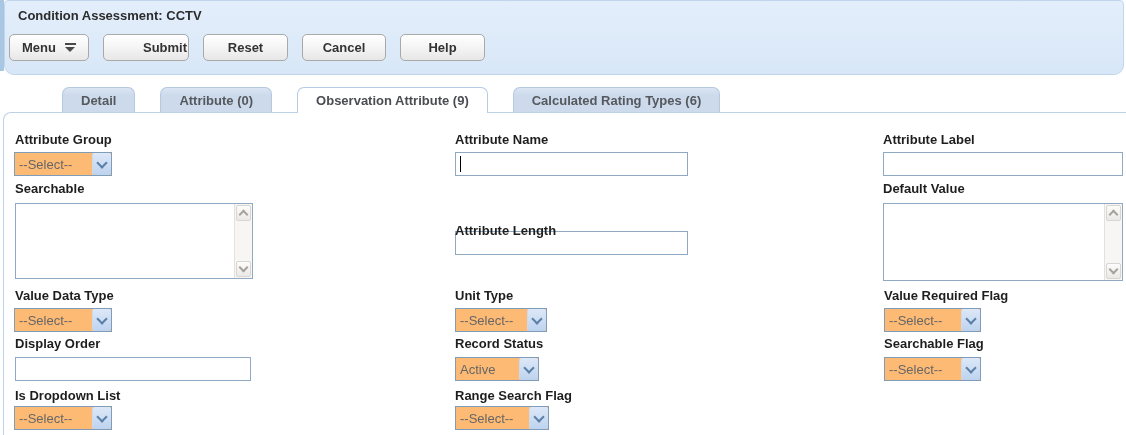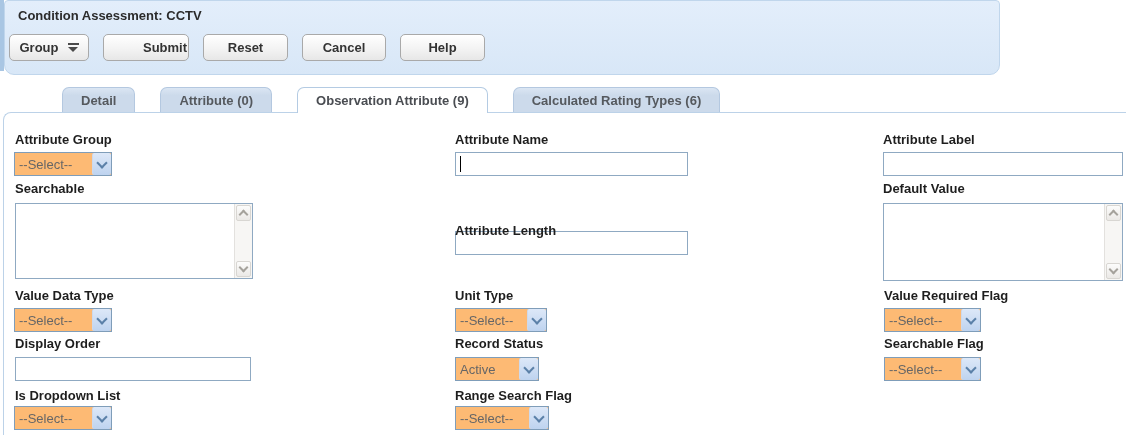--- a/index.html
+++ b/index.html
@@ -1,21 +1,21 @@
 <!DOCTYPE html>
 <html><head>
 <meta charset="utf-8">
 <style>
   html,body{margin:0;padding:0;background:#fff;}
   .page{position:relative;width:1126px;height:435px;overflow:hidden;background:#fff;
         font-family:"Liberation Sans",sans-serif;}
 
   
   .left-strip{position:absolute;left:0;top:0;width:4px;height:71px;background:#a9c6e3;}
-  .header-panel{position:absolute;left:4px;top:0;width:996px;height:75px;box-sizing:border-box;
+  .header-panel{position:absolute;left:4px;top:0;width:1120px;height:75px;box-sizing:border-box;
         background:linear-gradient(#e3eefb 0%,#d8e7f7 100%);
         border:1px solid #c0d6ec;border-radius:4px 4px 10px 10px;}
   .page-title{position:absolute;left:13px;top:7px;font-size:13px;font-weight:bold;color:#2b2b2b;}
   .btn-row{position:absolute;left:4px;top:33px;display:flex;gap:14px;}
   .btn{height:27px;box-sizing:border-box;border:1px solid #a9a9a9;border-radius:5px;
        background:linear-gradient(#ffffff 0%,#f3f3f3 55%,#e7e7e7 100%);
        font-family:"Liberation Sans",sans-serif;font-size:13px;font-weight:bold;color:#333;
        display:flex;align-items:center;justify-content:center;cursor:pointer;
        box-shadow:inset 0 1px 0 rgba(255,255,255,.7);}
   .btn-menu{width:80px;}
@@ -72,21 +72,21 @@
 <body>
 
 <div class="page">
 
   <div class="left-strip"></div>
 
   <div class="header-panel">
     <div class="page-title">Condition Assessment: CCTV</div>
     <div class="btn-row">
       <button class="btn btn-menu">
-        <span>Group</span>
+        <span>Menu</span>
         <span class="menu-icon">
             <i class="bar"></i>
             <i class="tri"></i>
           </span>
       </button>
       <button class="btn btn-submit">Submit</button>
       <button class="btn btn-reset">Reset</button>
       <button class="btn btn-cancel">Cancel</button>
       <button class="btn btn-help">Help</button>
     </div>

